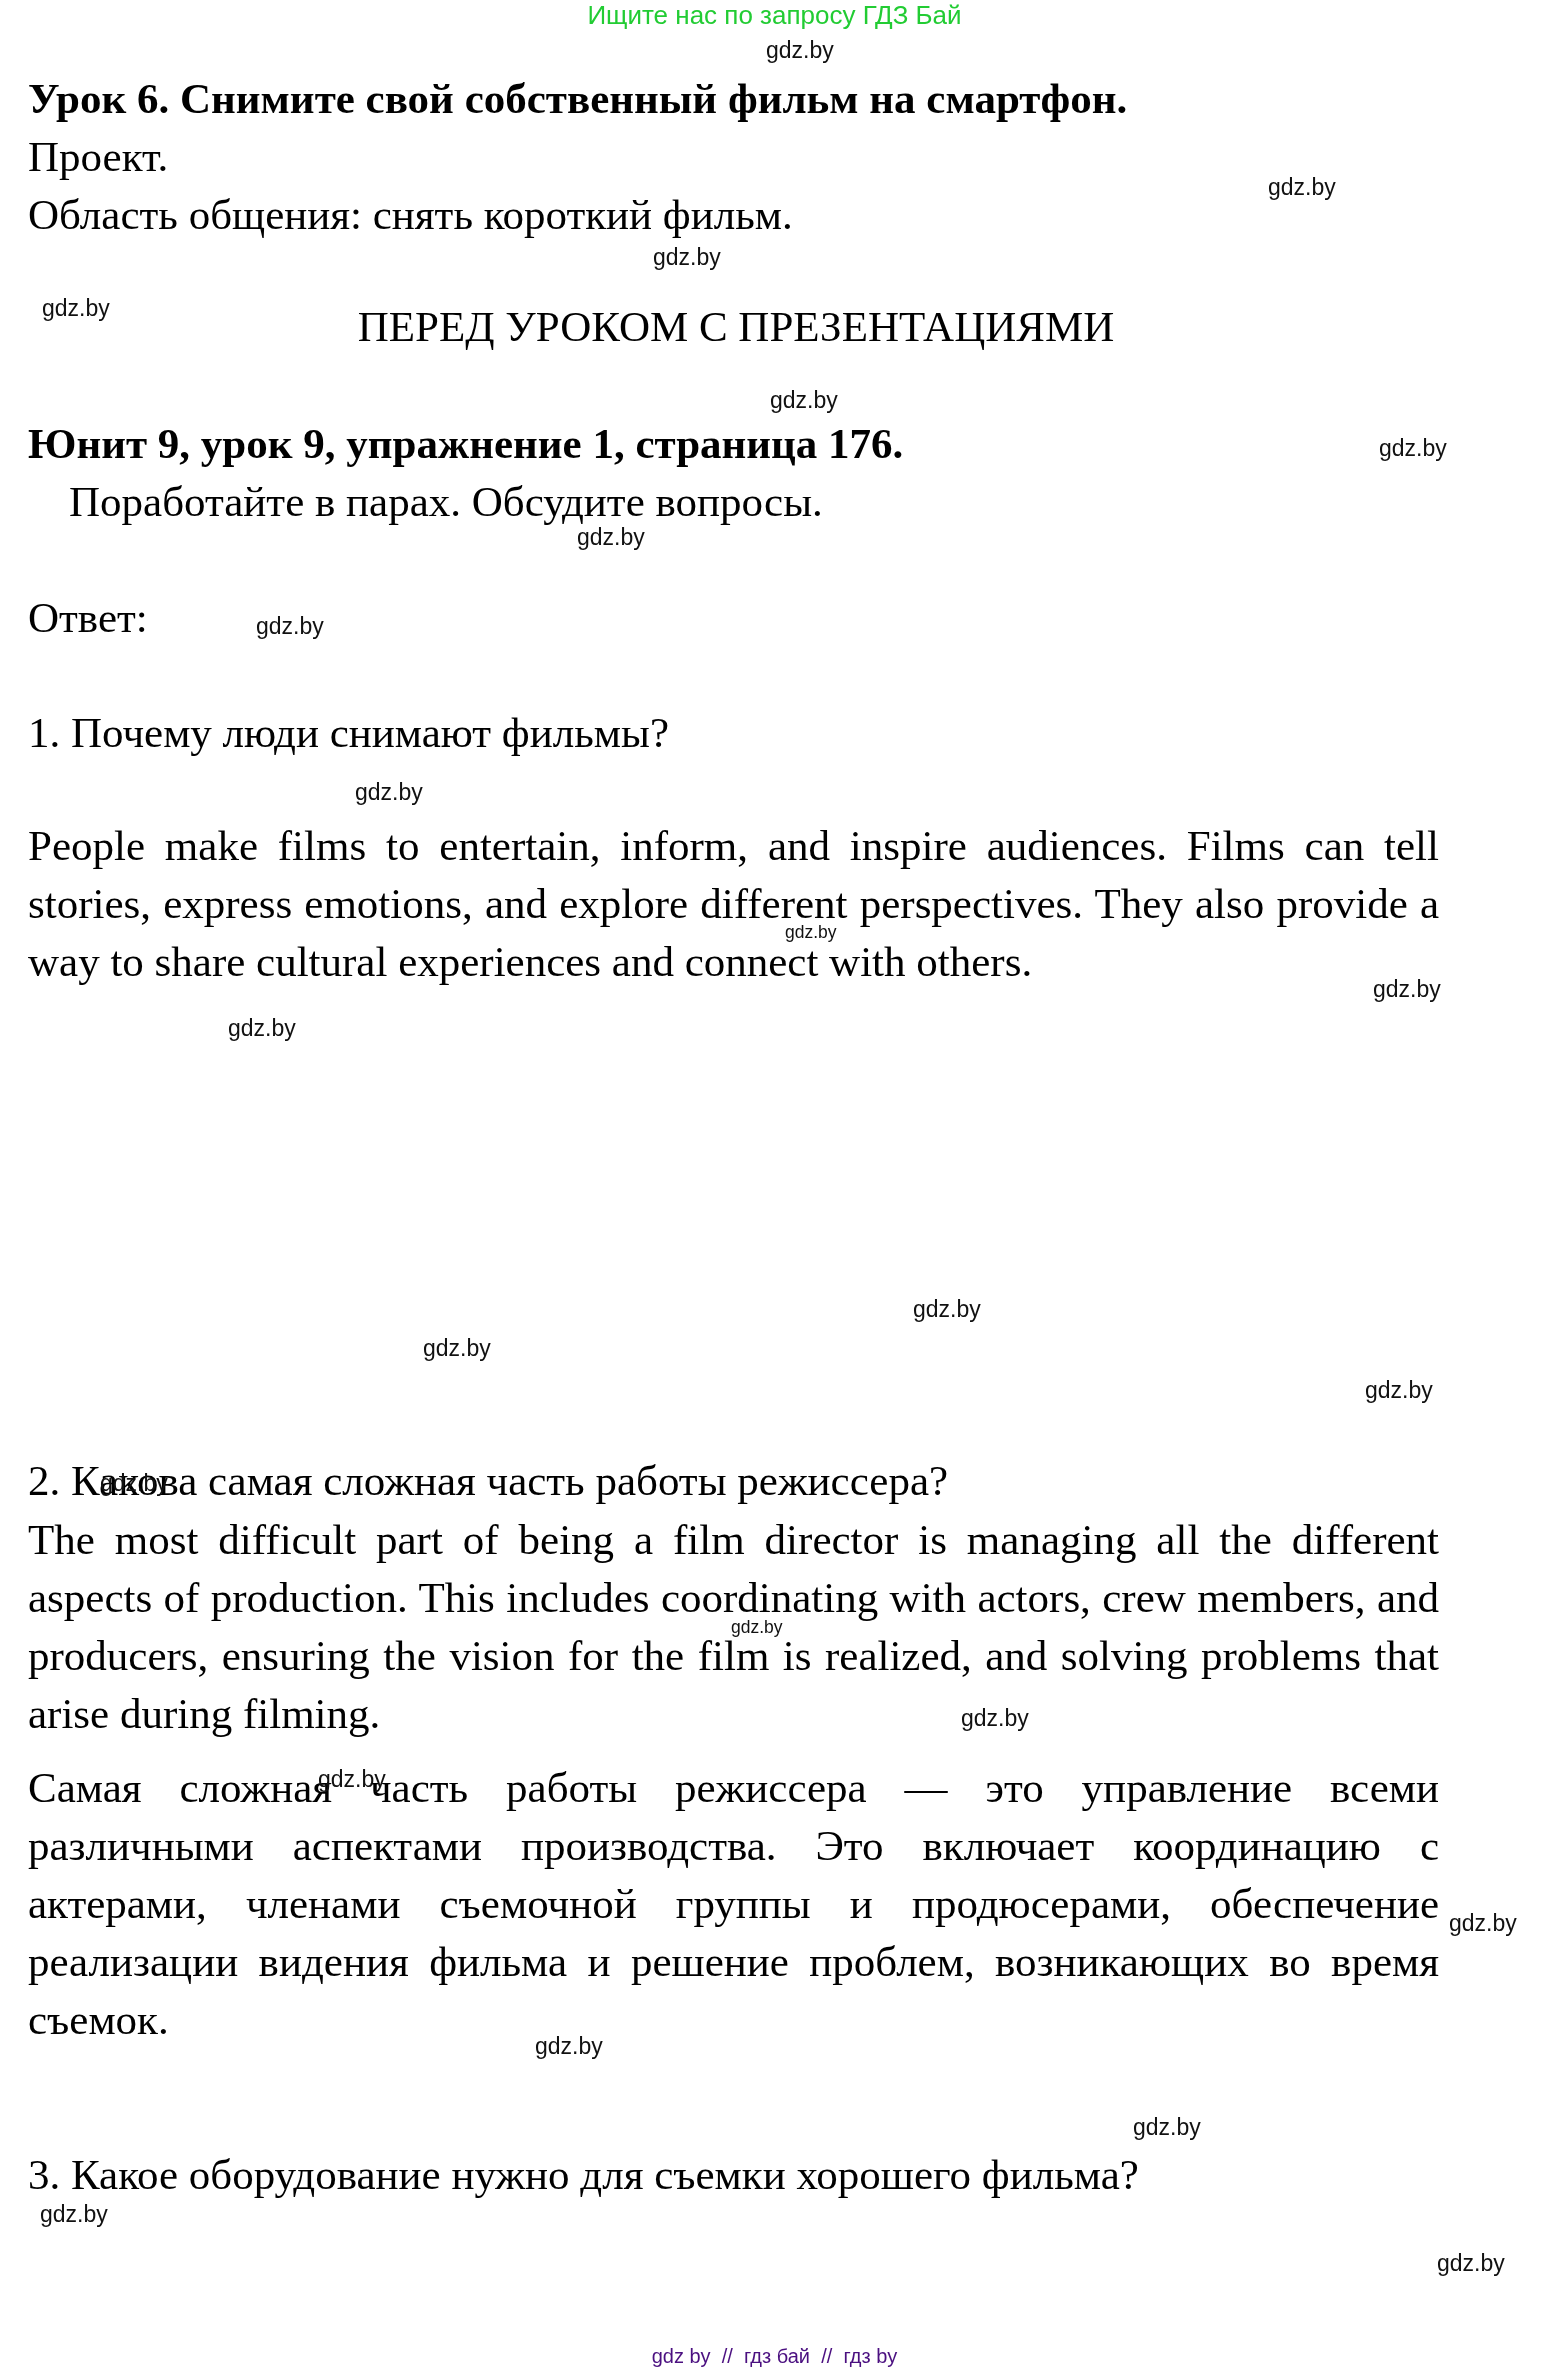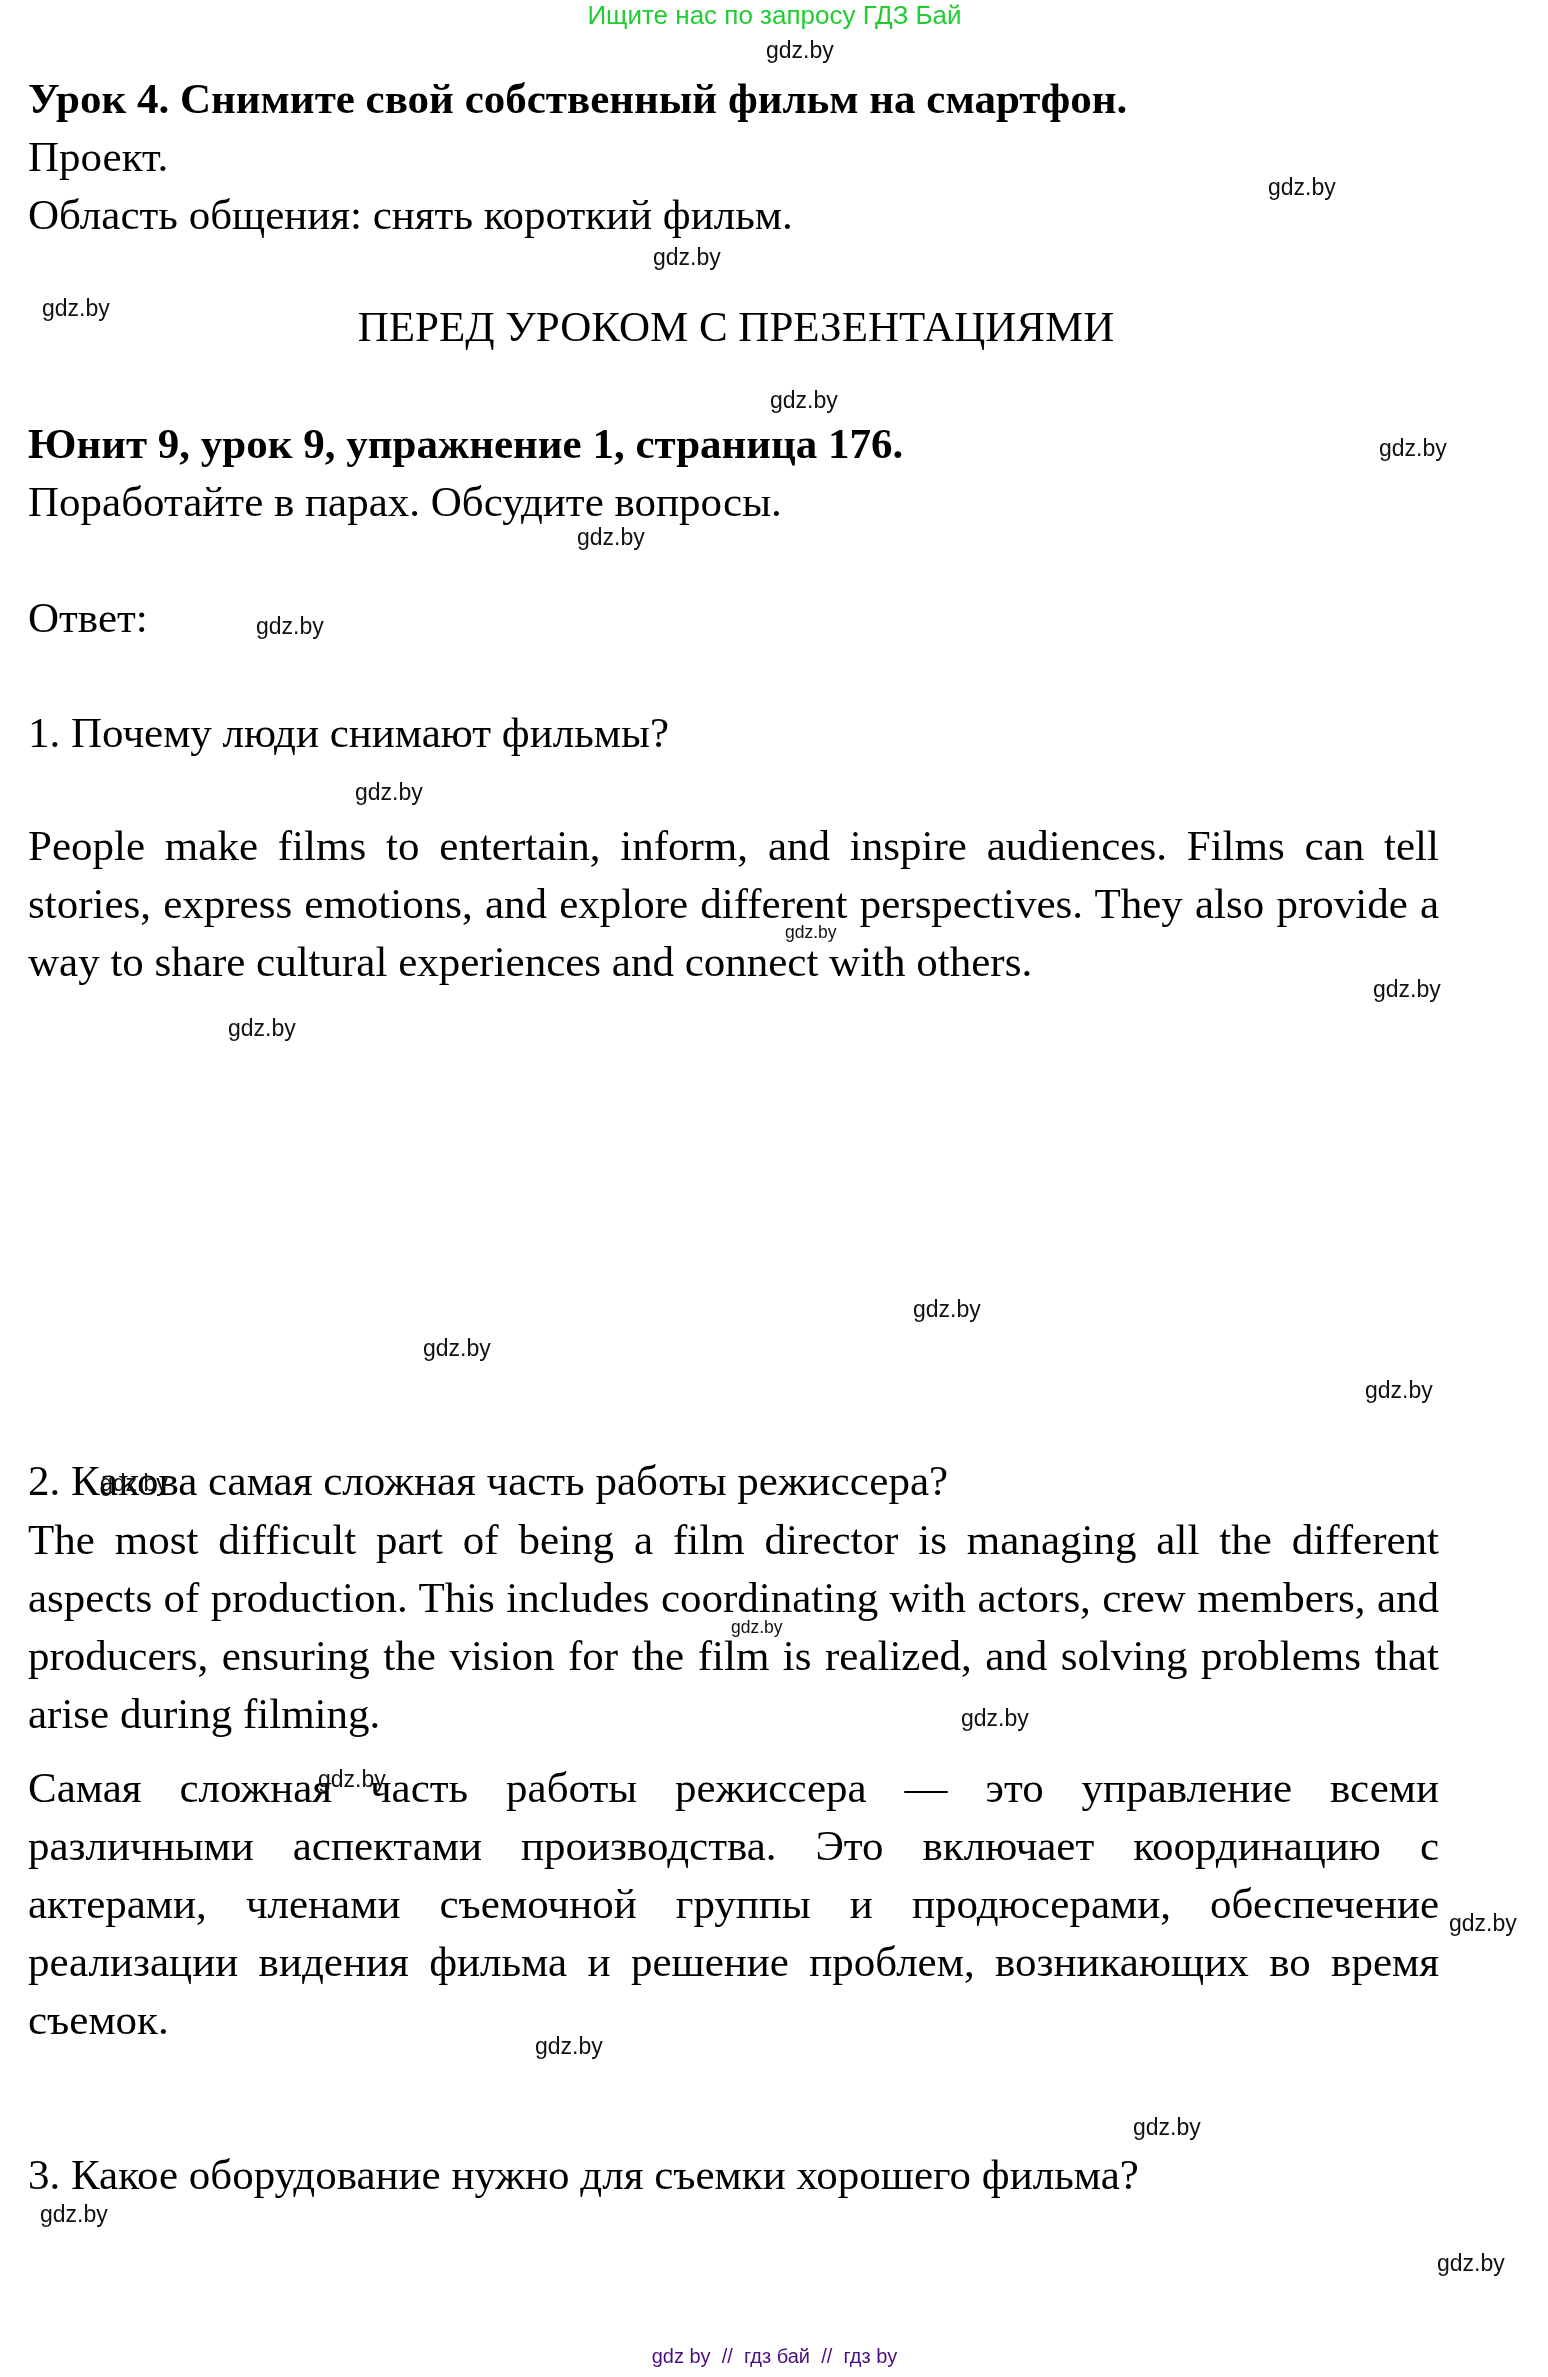--- a/index.html
+++ b/index.html
@@ -16,28 +16,28 @@
   .wm { position: absolute; font-size: 23px; line-height: 25.5px; color: #111; white-space: nowrap; }
   .wm.small { font-size: 17.5px; line-height: 19px; }
 </style>
 </head>
 <body>
 
 <div class="page">
 
   <a class="top-link sans">Ищите нас по запросу ГДЗ Бай</a>
 
-  <div class="blk serif bold" style="top:70px;">Урок 4. Снимите свой собственный фильм на смартфон.</div>
+  <div class="blk serif bold" style="top:70px;">Урок 6. Снимите свой собственный фильм на смартфон.</div>
   <div class="blk serif" style="top:128px;">Проект.</div>
   <div class="blk serif" style="top:186px;">Область общения: снять короткий фильм.</div>
 
   <div class="center-heading serif" style="top:298px;">ПЕРЕД УРОКОМ С ПРЕЗЕНТАЦИЯМИ</div>
 
   <div class="blk serif bold" style="top:415px;">Юнит 9, урок 9, упражнение 1, страница 176.</div>
-  <div class="blk serif" style="top:473px;">Поработайте в парах. Обсудите вопросы.</div>
+  <div class="blk serif" style="top:473px;margin-left:41px;">Поработайте в парах. Обсудите вопросы.</div>
   <div class="blk serif" style="top:589px;">Ответ:</div>
 
   <div class="blk serif" style="top:704px;">1. Почему люди снимают фильмы?</div>
   <p class="blk serif justify" style="top:817px;">People make films to entertain, inform, and inspire audiences. Films can tell stories, express emotions, and explore different perspectives. They also provide a way to share cultural experiences and connect with others.</p>
 
   <div class="blk serif" style="top:1452px;">2. Какова самая сложная часть работы режиссера?</div>
   <p class="blk serif justify" style="top:1511px;">The most difficult part of being a film director is managing all the different aspects of production. This includes coordinating with actors, crew members, and producers, ensuring the vision for the film is realized, and solving problems that arise during filming.</p>
   <p class="blk serif justify" style="top:1759px;">Самая сложная часть работы режиссера — это управление всеми различными аспектами производства. Это включает координацию с актерами, членами съемочной группы и продюсерами, обеспечение реализации видения фильма и решение проблем, возникающих во время съемок.</p>
 
   <div class="blk serif" style="top:2146px;">3. Какое оборудование нужно для съемки хорошего фильма?</div>

